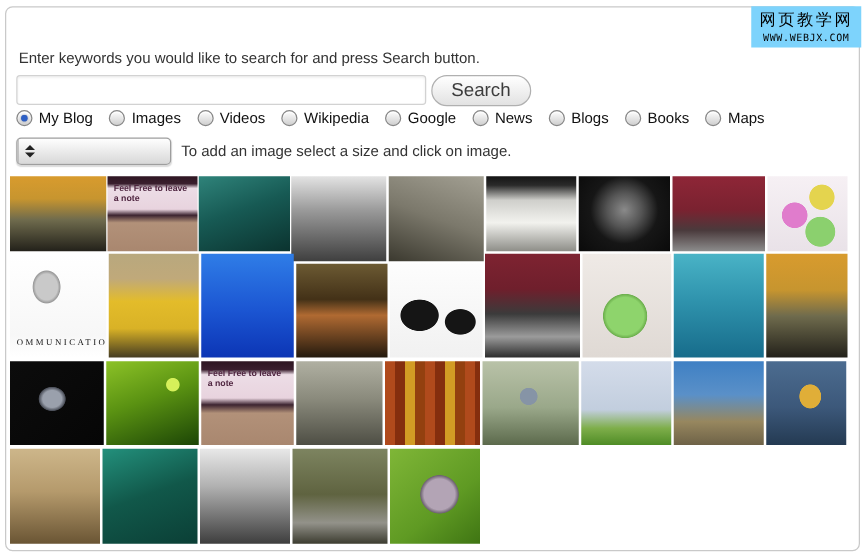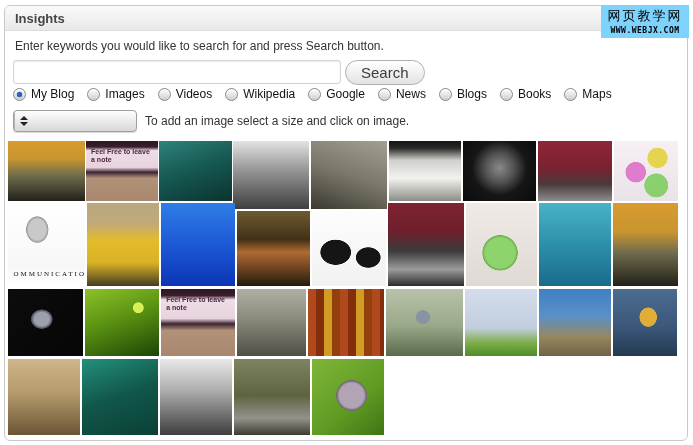--- a/index.html
+++ b/index.html
@@ -41,32 +41,29 @@
   .hint{position:absolute;left:140px;top:108px;font-size:12px;color:#333;}
   
   #grid{position:absolute;left:0;top:0;width:693px;height:445px;pointer-events:none;}
   .tile{position:absolute;pointer-events:auto;cursor:pointer;}
   .cap{position:absolute;left:7%;width:86%;line-height:1.15;font-weight:bold;text-align:left;}
   .cap.serif{font-family:"Liberation Serif",serif;font-weight:normal;letter-spacing:2px;text-align:center;}
   
   .watermark{position:absolute;top:5px;right:4px;width:84px;background:#7dd3fc;
       padding:2px 2px 3px;text-align:center;}
   .wm1{font-size:13px;color:#000;letter-spacing:2px;}
-  .wm2{font-size:8px;font-weight:bold;color:#000;font-family:"DejaVu Sans Mono",monospace;
+  .wm2{font-size:8px;font-weight:normal;color:#000;font-family:"DejaVu Sans Mono",monospace;
       letter-spacing:.5px;text-transform:uppercase;margin-top:1px;}
 </style>
 </head>
 <body>
 
 <div id="page">
 
   <div class="panel">
-    <div class="panel-header">
-      <span class="panel-title">Insights</span>
-    </div>
 
     <div class="instruction">Enter keywords you would like to search for and press Search button.</div>
 
     <input class="kw" type="text" value="" style="">
 
     <button class="search-btn">Search</button>
 
     <div class="sources" id="sources">
         <label class="radio">
           <span class="rb sel"></span>

